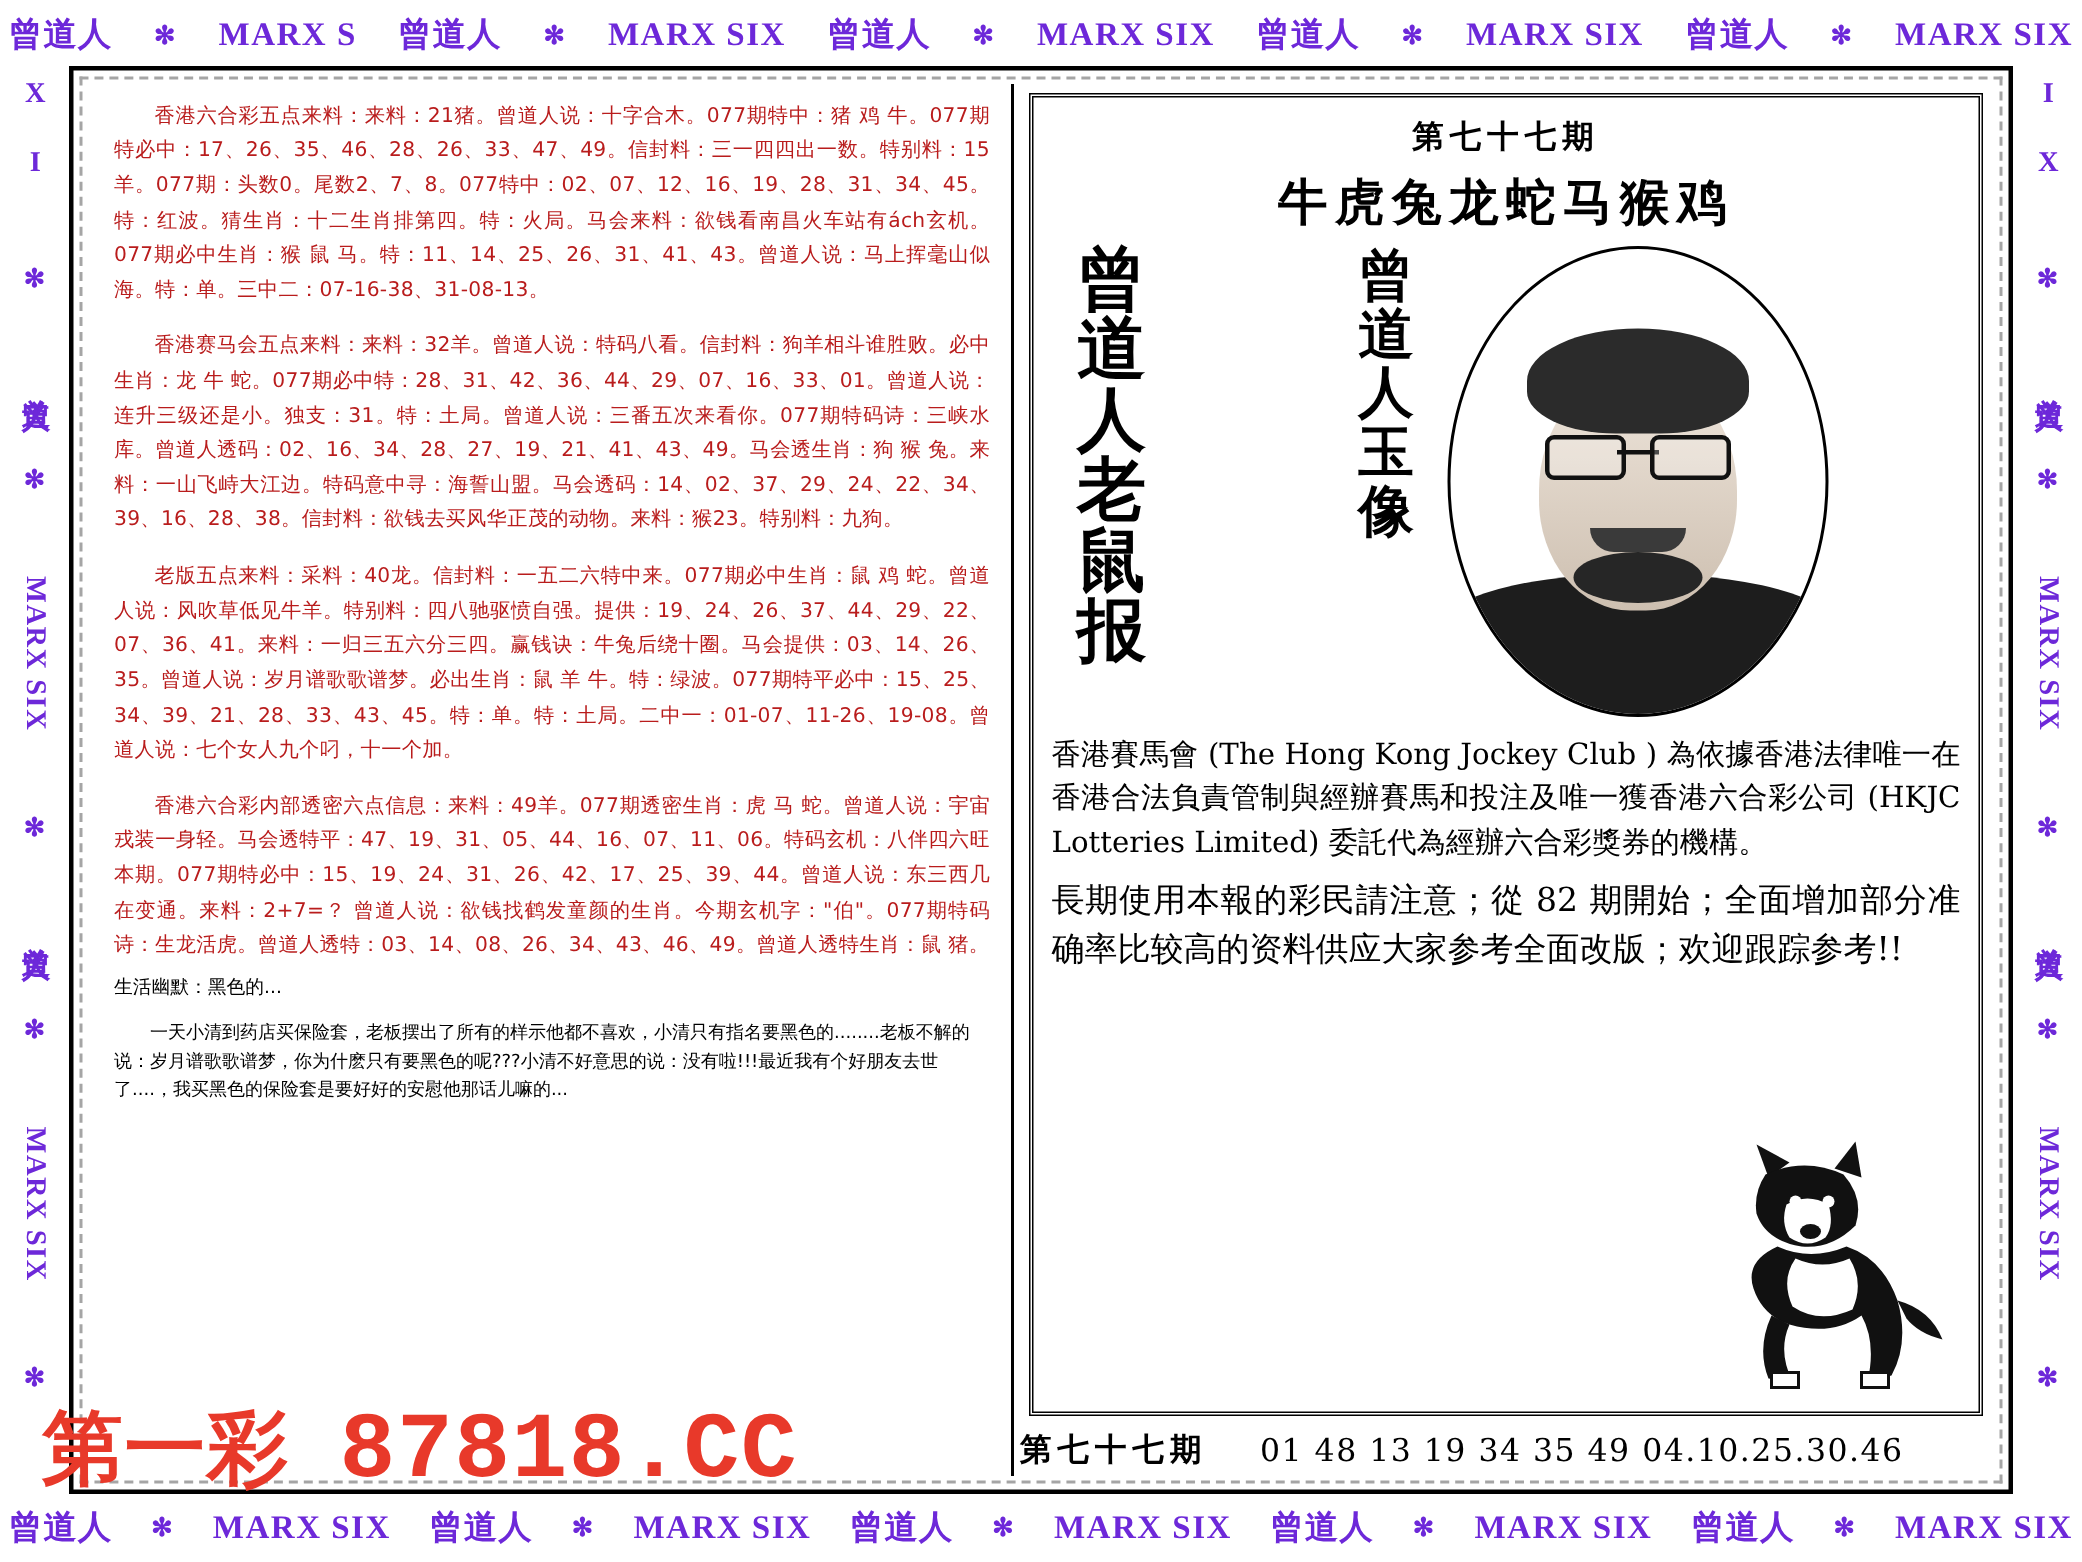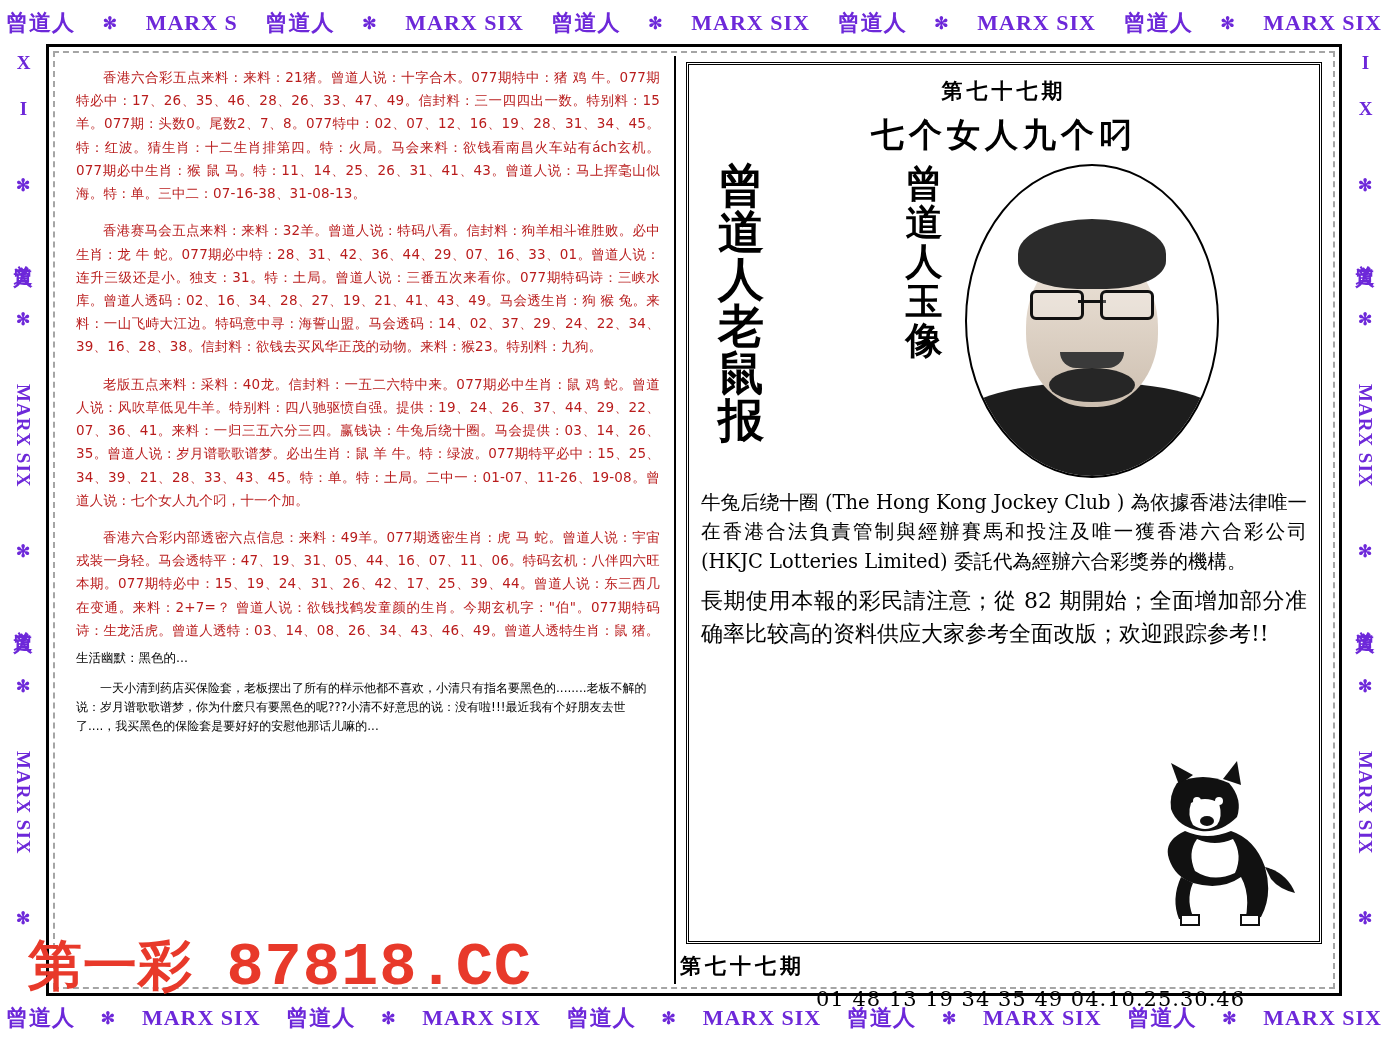--- a/index.html
+++ b/index.html
@@ -198,22 +198,22 @@
     letter-spacing:1px;
     z-index:9;
     white-space:nowrap;
   }
   .brand .num{font-size:62px;}
   .issue-bottom{
     position:absolute;left:680px;top:952px;font-size:21px;font-weight:bold;letter-spacing:4px;
     font-family:"DejaVu Sans",sans-serif;z-index:5;
   }
   .numbers{
-    position:absolute;left:816px;top:955px;font-size:21px;letter-spacing:1px;
-    font-family:"DejaVu Serif",serif;z-index:5;margin-top:32px;
+    position:absolute;left:840px;top:955px;font-size:21px;letter-spacing:1px;
+    font-family:"DejaVu Serif",serif;z-index:5;
   }
 </style>
 </head>
 <body>
 
 <div class="page">
 
   <div class="border-band band-top">
     <span>曾道人</span>
     <span class="star">✻</span>
@@ -291,21 +291,21 @@
       <p class="joke">一天小清到药店买保险套，老板摆出了所有的样示他都不喜欢，小清只有指名要黑色的........老板不解的说：岁月谱歌歌谱梦，你为什麽只有要黑色的呢???小清不好意思的说：没有啦!!!最近我有个好朋友去世了....，我买黑色的保险套是要好好的安慰他那话儿嘛的...</p>
     </div>
 
     <div class="col-right">
       <div class="right-inner">
 
         <div class="issue-row">
           <span class="issue-label">第七十七期</span>
         </div>
 
-        <div class="zodiac">七个女人九个叼</div>
+        <div class="zodiac">牛虎兔龙蛇马猴鸡</div>
 
         <div class="hero">
           <div class="vtitle">
             <span>曾</span>
             <span>道</span>
             <span>人</span>
             <span>老</span>
             <span>鼠</span>
             <span>报</span>
           </div>
@@ -328,21 +328,21 @@
                     <b></b>
                     <i></i>
                   </div>
                 <div class="mouth"></div>
                 <div class="collar"></div>
               </div>
             </div>
           </div>
         </div>
 
-        <div class="jockey-text">牛兔后绕十圈 (The Hong Kong Jockey Club ) 為依據香港法律唯一在香港合法負責管制與經辦賽馬和投注及唯一獲香港六合彩公司 (HKJC Lotteries Limited) 委託代為經辦六合彩獎券的機構。</div>
+        <div class="jockey-text">香港賽馬會 (The Hong Kong Jockey Club ) 為依據香港法律唯一在香港合法負責管制與經辦賽馬和投注及唯一獲香港六合彩公司 (HKJC Lotteries Limited) 委託代為經辦六合彩獎券的機構。</div>
         <div class="notice">長期使用本報的彩民請注意；從 82 期開始；全面增加部分准确率比较高的资料供应大家参考全面改版；欢迎跟踪参考!!</div>
 
         <svg class="dog" viewBox="0 0 190 180">
           <path d="M60 30 L52 8 L74 20 Z" fill="#111"></path>
           <path d="M104 24 L118 6 L122 30 Z" fill="#111"></path>
           <path d="M58 28 q26 -12 52 0 q14 16 8 34 q-16 16 -36 14 q-24 -4 -30 -22 q-2 -14 6 -26z" fill="#111"></path>
           <path d="M72 48 q14 -8 28 0 q4 14 -2 22 q-12 8 -24 0 q-6 -10 -2 -22z" fill="#fff"></path>
           <circle cx="78" cy="46" r="4" fill="#fff"></circle>
           <circle cx="100" cy="46" r="4" fill="#fff"></circle>
           <ellipse cx="88" cy="66" rx="7" ry="5" fill="#111"></ellipse>

